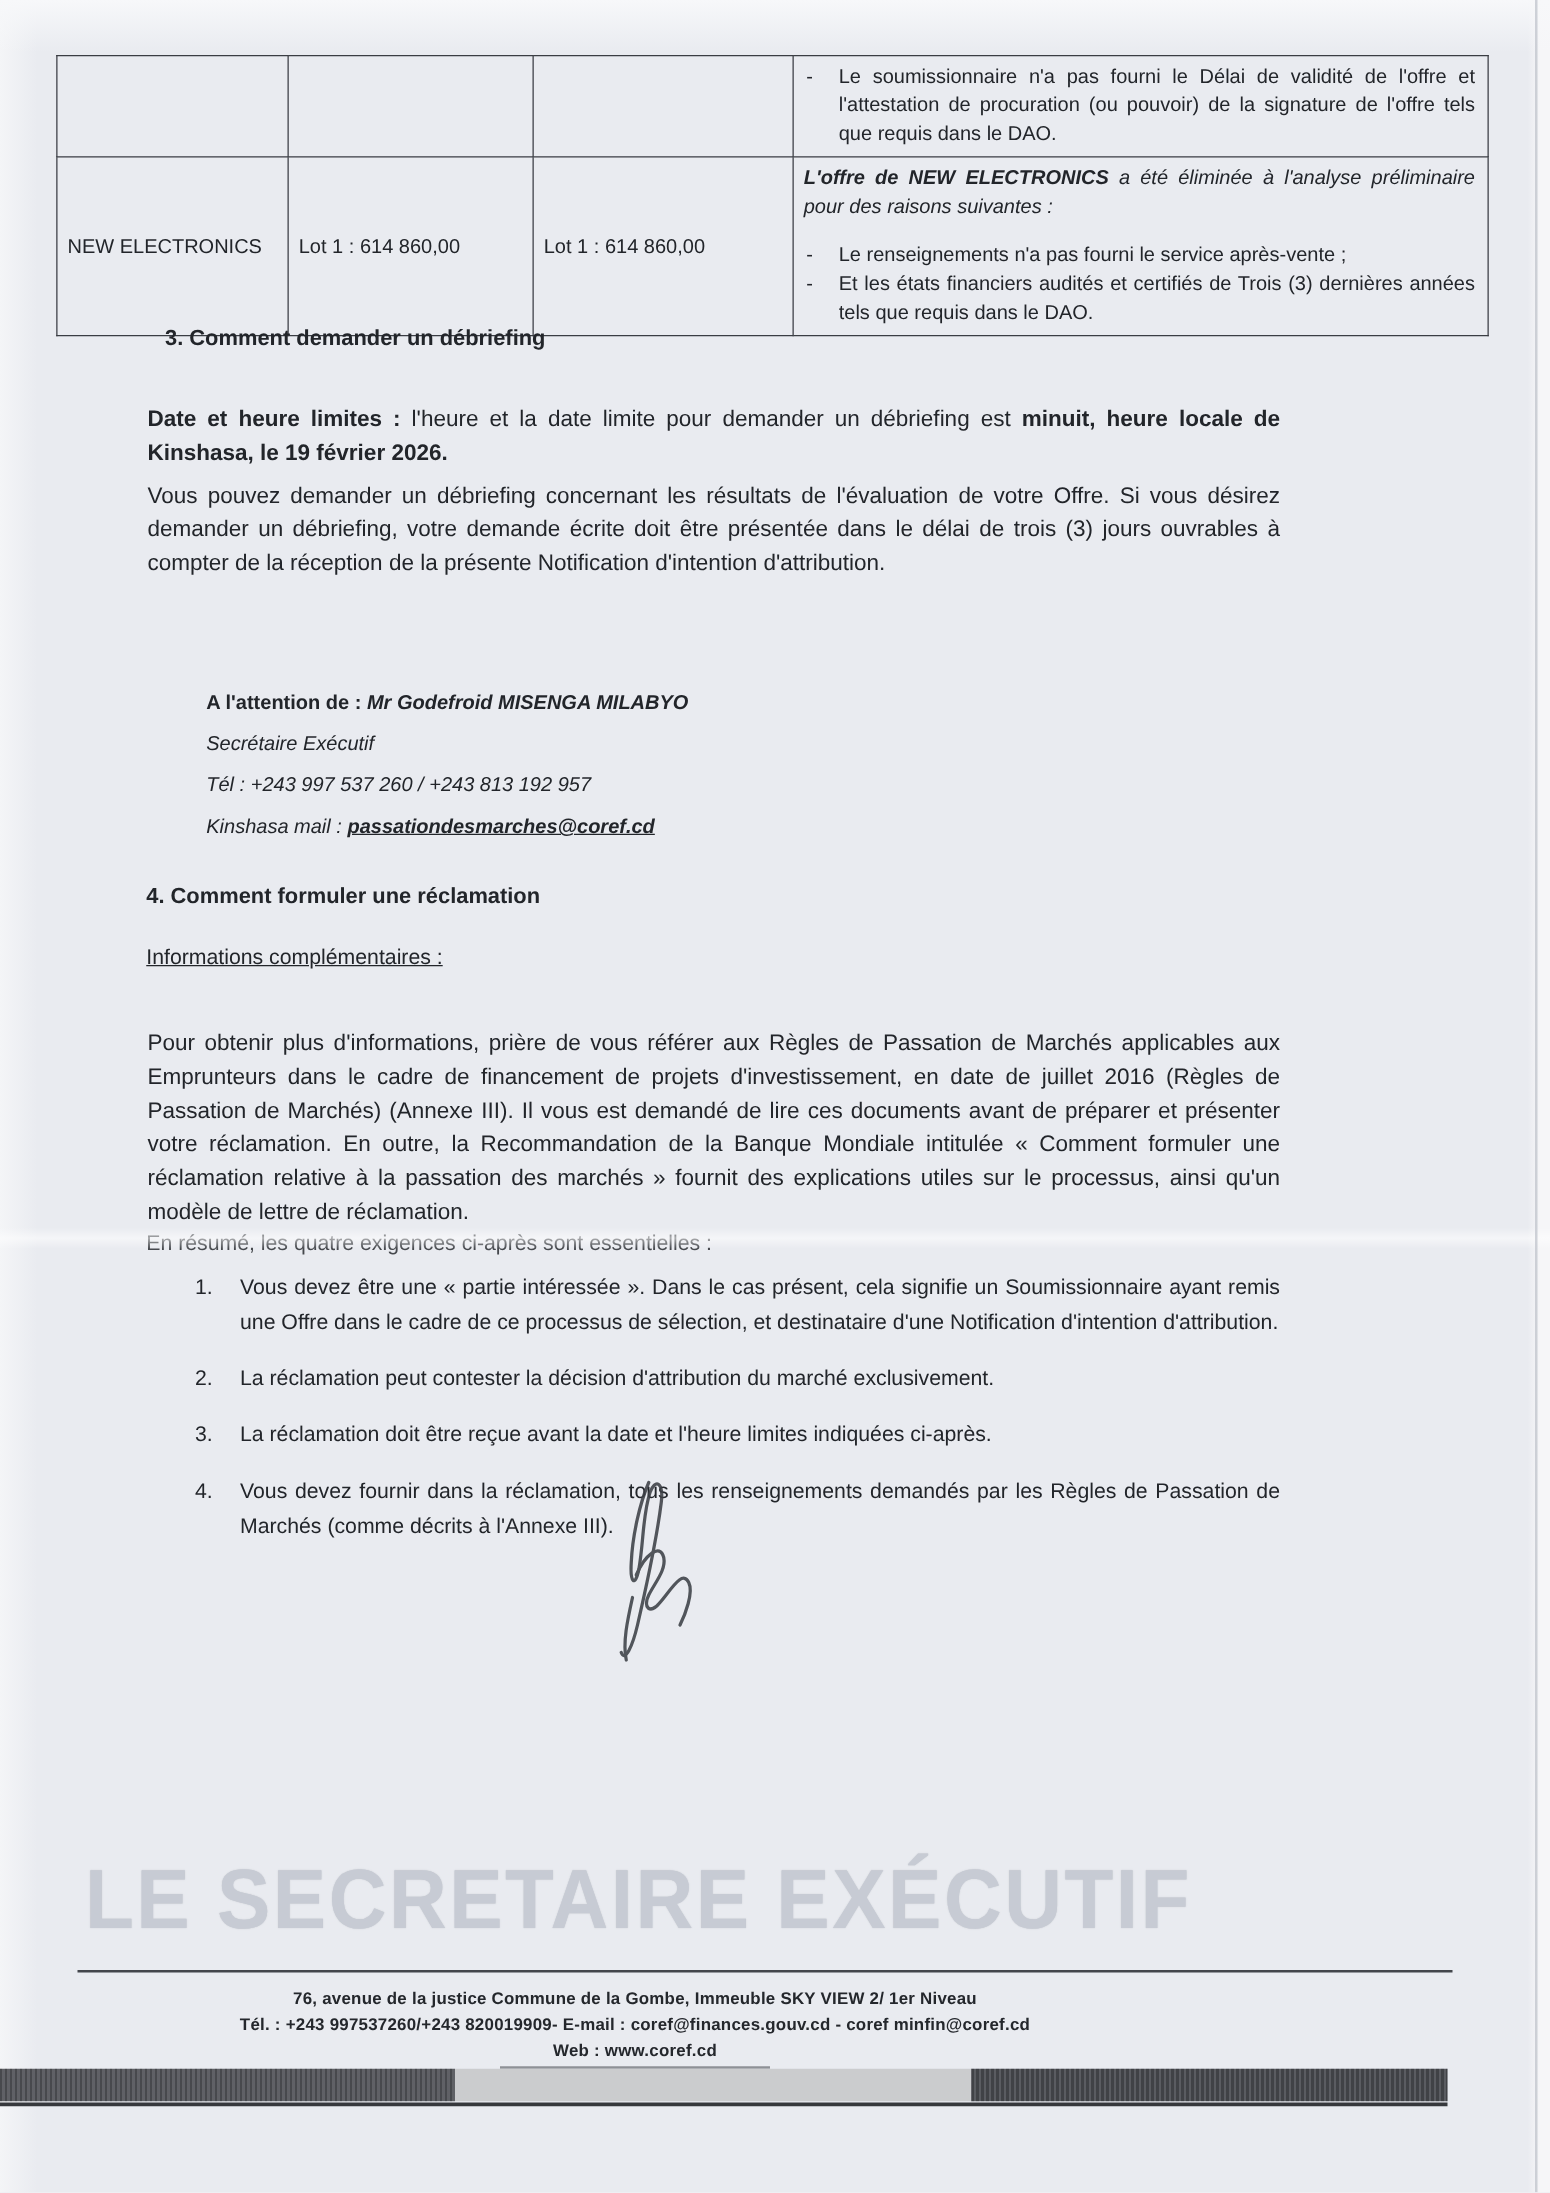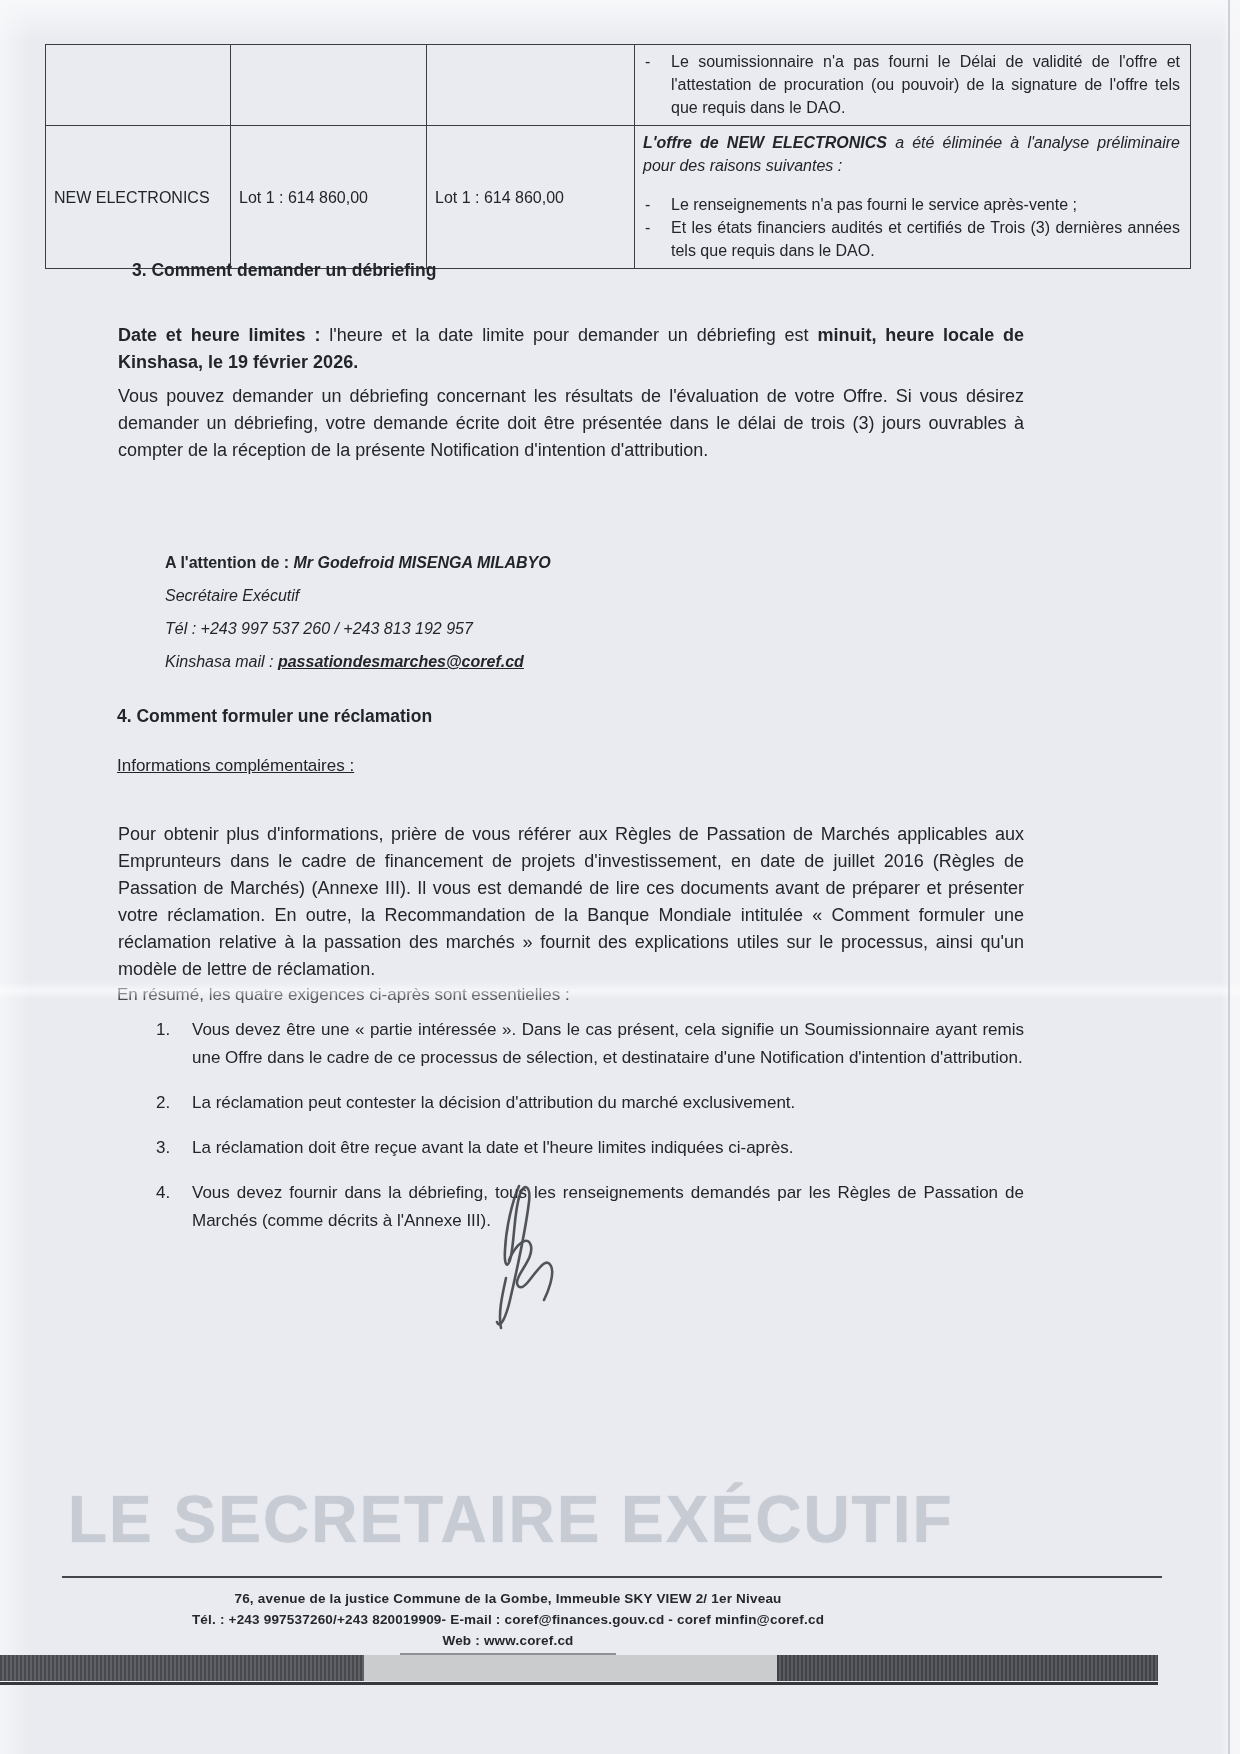--- a/index.html
+++ b/index.html
@@ -142,21 +142,21 @@
     <div class="req-item">
       <span class="num">2.</span>
       <span class="txt">La réclamation peut contester la décision d'attribution du marché exclusivement.</span>
     </div>
     <div class="req-item">
       <span class="num">3.</span>
       <span class="txt">La réclamation doit être reçue avant la date et l'heure limites indiquées ci-après.</span>
     </div>
     <div class="req-item">
       <span class="num">4.</span>
-      <span class="txt">Vous devez fournir dans la débriefing, tous les renseignements demandés par les Règles de Passation de Marchés (comme décrits à l'Annexe III).</span>
+      <span class="txt">Vous devez fournir dans la réclamation, tous les renseignements demandés par les Règles de Passation de Marchés (comme décrits à l'Annexe III).</span>
     </div>
   </div>
 
   <div class="signature">
     <svg viewBox="0 0 120 150">
       <g fill="none" stroke="#3c4046" stroke-width="2.6" stroke-linecap="round" opacity="0.88">
         <path d="M57,4 C50,20 44,46 43,68 C42,84 46,88 49,74 C53,52 52,30 58,12 C62,1 69,3 67,20 C63,52 54,92 48,118 C44,135 38,148 35,140"></path>
         <path d="M47,78 C54,62 66,52 69,64 C71,74 62,84 57,94 C52,104 58,110 66,100 C76,88 84,74 89,84 C93,92 86,110 82,118"></path>
         <path d="M44,96 C40,114 36,132 39,146"></path>
       </g>

